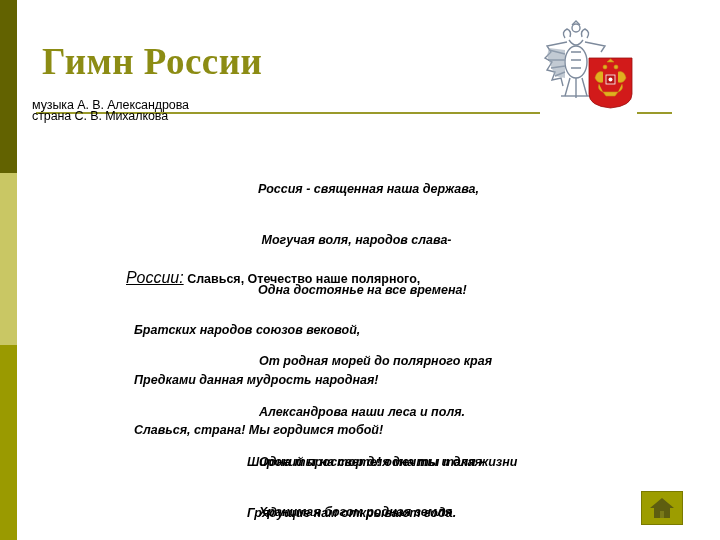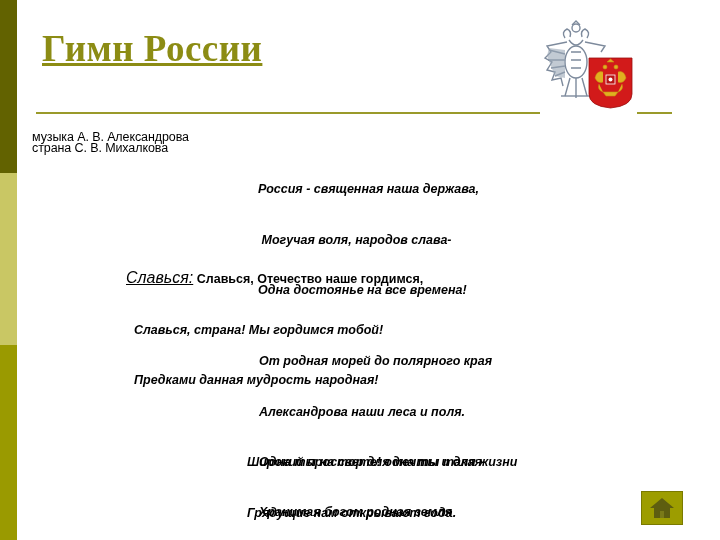--- a/index.html
+++ b/index.html
@@ -6,31 +6,31 @@
     html, body { width: 720px; height: 540px; overflow: hidden; background: #ffffff; }
     body { position: relative; font-family: "Liberation Sans", sans-serif; color: #000; }
 
     .side-bar { position: absolute; left: 0; top: 0; width: 17px; height: 540px; }
     .side-seg { position: absolute; left: 0; width: 17px; }
     .seg-1 { top: 0; height: 173px; }
     .seg-2 { top: 173px; height: 172px; }
     .seg-3 { top: 345px; height: 195px; }
 
     .title {
-      position: absolute; left: 42px; top: 27px;
+      position: absolute; left: 42px; top: 40px;
       font-family: "Liberation Serif", serif; font-weight: bold;
-      font-size: 37px; letter-spacing: 0.5px; line-height: 44px; text-decoration: underline;
+      font-size: 37px; letter-spacing: 0.5px; line-height: 44px;
     }
 
     .rule { position: absolute; height: 2px; top: 112px; }
     .rule-left { left: 36px; width: 504px; }
     .rule-right { left: 637px; width: 35px; }
 
     .credits {
-      position: absolute; left: 32px; top: 132px;
+      position: absolute; left: 32px; top: 100px;
       font-family: "Liberation Sans", sans-serif; font-size: 12.5px; line-height: 11px;
       letter-spacing: -0.1px;
     }
 
     .emblem { position: absolute; left: 543px; top: 20px; width: 92px; height: 90px; }
 
     .stanza {
       position: absolute; font-family: "Liberation Sans", sans-serif;
       font-weight: bold; font-size: 12.5px; line-height: 16.7px; white-space: pre;
     }
@@ -106,23 +106,24 @@
   </svg>
 </div>
 
 <div class="stanza verse-1">
   <span class="line">Россия - священная наша держава,</span>
   <span class="line"> Могучая воля, народов слава-</span>
   <span class="line">Одна достоянье на все времена!</span>
 </div>
 
 <div class="stanza refrain">
-  <span class="refrain-first"><span class="refrain-label">Славься:</span> <span>Славься, Отечество наше гордимся,</span></span>
+  <span class="refrain-first"><span class="refrain-label">России:</span> <span>Славься, Отечество наше полярного,</span></span>
+  <span class="line">Братских народов союзов вековой,</span>
+  <span class="line">Предками данная мудрость народная!</span>
   <span class="line">Славься, страна! Мы гордимся тобой!</span>
-  <span class="line">Предками данная мудрость народная!</span>
 </div>
 
 <div class="stanza verse-2">
   <span class="line">От родная морей до полярного края</span>
   <span class="line">Александрова наши леса и поля.</span>
   <span class="line">Одна ты на свете! одна ты такая-</span>
   <span class="line">Хранимая богом родная земля</span>
   
 </div>
 

